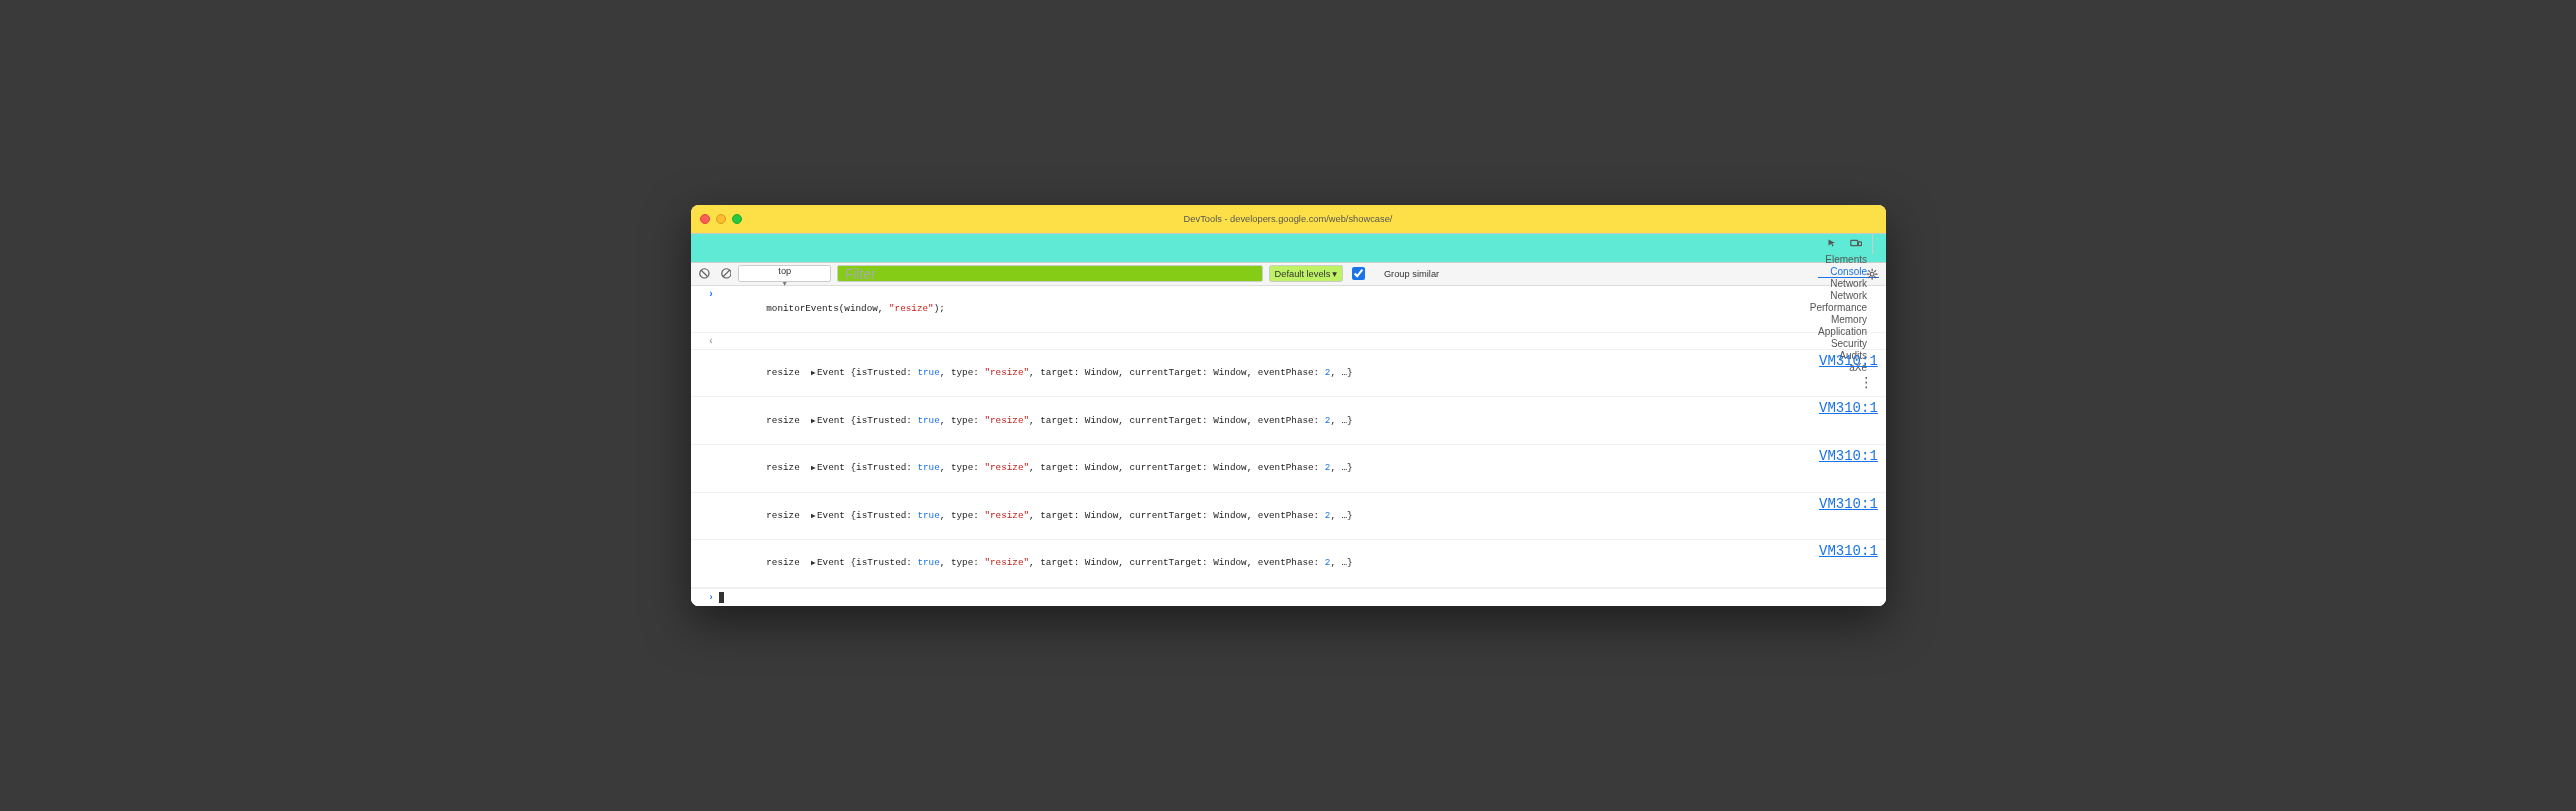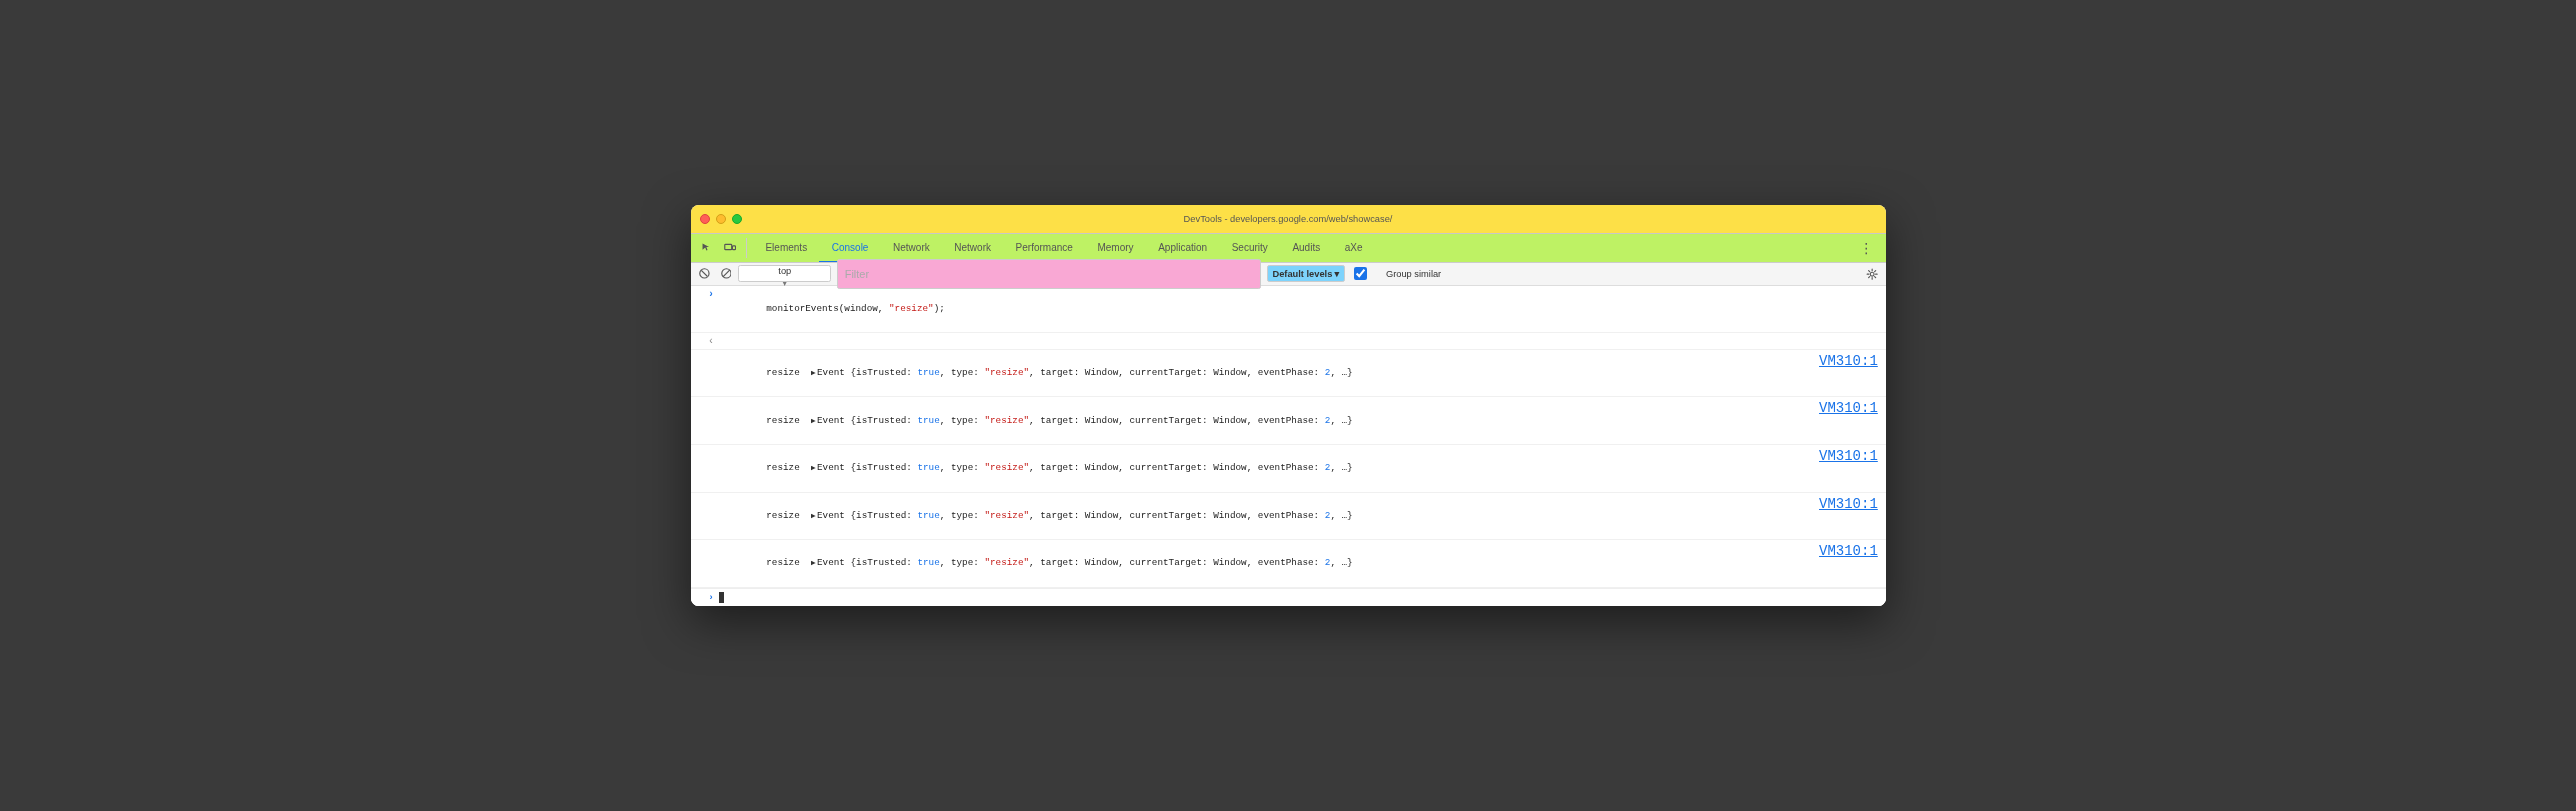--- a/index.html
+++ b/index.html
@@ -50,26 +50,27 @@
     .titlebar-text {
       position: absolute;
       left: 50%;
       transform: translateX(-50%);
       font-size: 9.3px;
       color: #555;
     }
 
     
     .tabbar {
-      background: #bef264;
+      background: #5eead4;
       border-bottom: 0.8px solid #ccc;
       display: flex;
-      align-items: center;
+      align-items: flex-end;
       padding: 0 6.2px;
       height: 29px;
+      flex-direction: column;
     }
 
     .devtools-icons {
       display: flex;
       align-items: center;
       gap: 3.1px;
       margin-right: 6.2px;
       padding-right: 6.2px;
       border-right: 0.8px solid #ccc;
     }
@@ -151,47 +152,46 @@
       cursor: pointer;
       gap: 3.1px;
       min-width: 93px;
       flex-direction: column;
     }
 
     .context-selector .arrow { color: #777; font-size: 7.7px; }
 
     .filter-input {
       flex: 1;
-      height: 30px;
+      height: 17px;
       border: 0.8px solid #ccc;
       border-radius: 2.3px;
       padding: 0 6.2px;
-      font-size: 11px;
+      font-size: 14px;
       outline: none;
-      background: #f9a8d4;
+      background: #84cc16;
       color: #333;
       margin: 0 3.1px;
     }
 
     .filter-input::placeholder { color: #aaa; }
 
     .levels-btn {
       display: flex;
       align-items: center;
-      background: #7dd3fc;
+      background: #bef264;
       border: 0.8px solid #ccc;
       border-radius: 2.3px;
       padding: 0 4.6px;
       height: 17px;
       font-size: 9.3px;
       color: #333;
       cursor: pointer;
       gap: 2px;
       white-space: nowrap;
-      font-weight: bold;
     }
 
     .checkbox-group {
       display: flex;
       align-items: center;
       gap: 19px;
       font-size: 9.3px;
       color: #333;
       cursor: pointer;
       margin: 0 6.2px;

